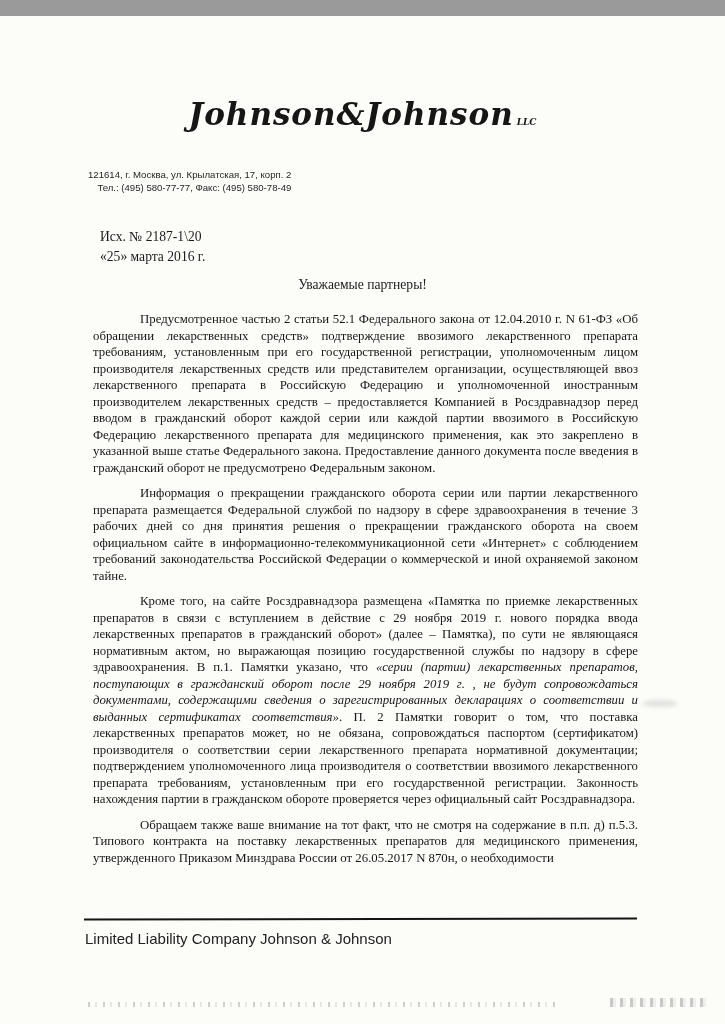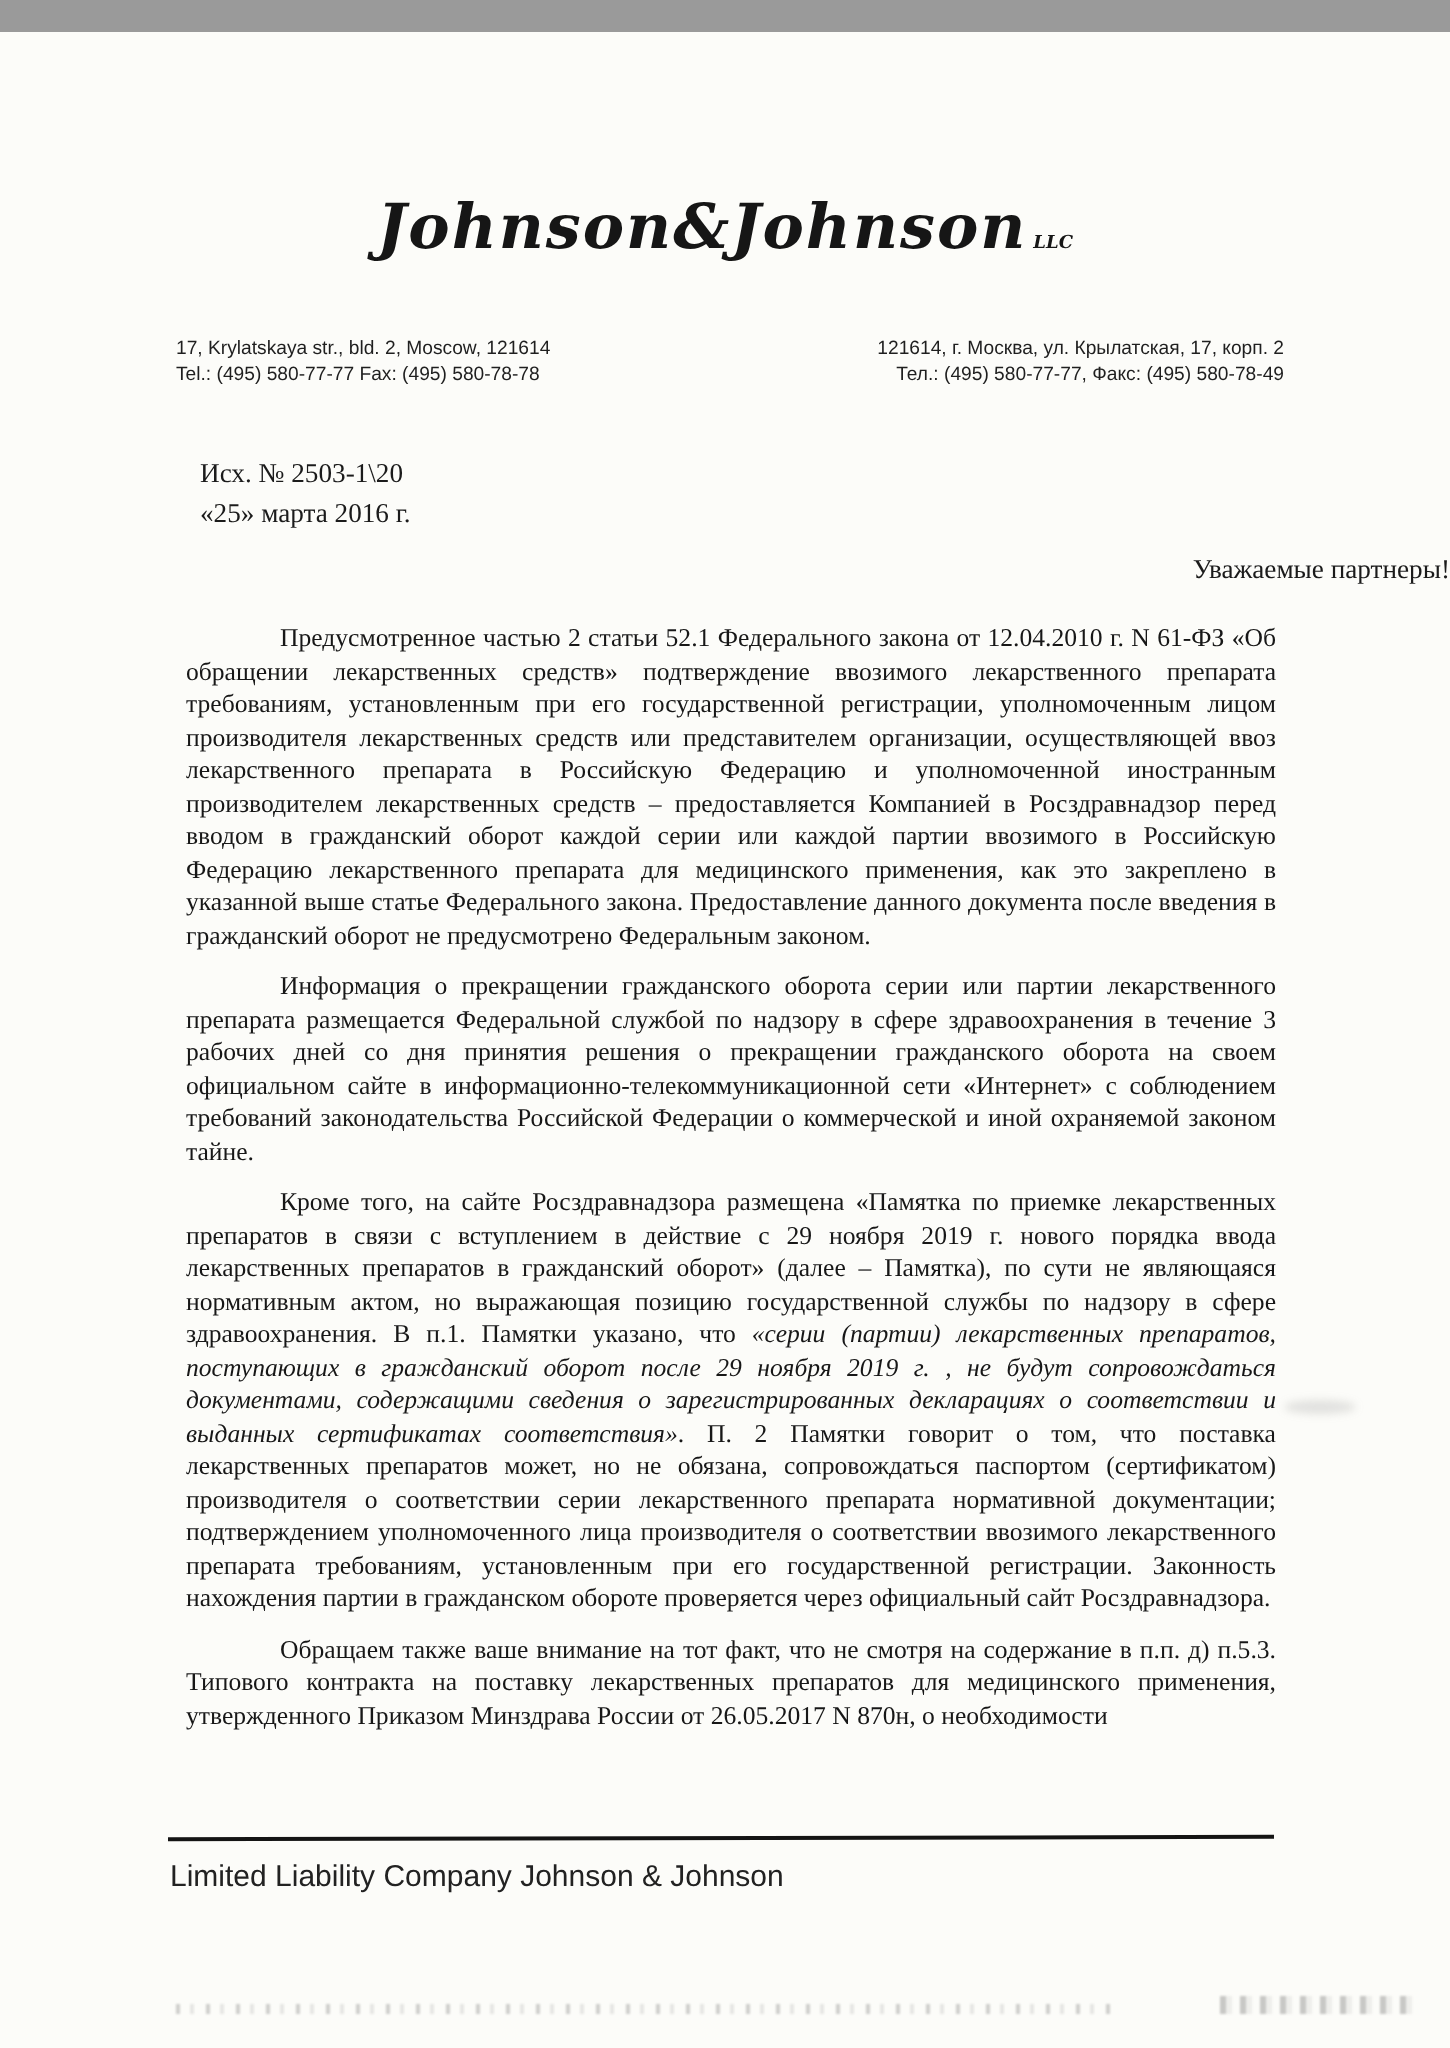--- a/index.html
+++ b/index.html
@@ -19,21 +19,21 @@
   
   .addresses{
     position:absolute;top:153px;left:88px;right:83px;
     display:flex;justify-content:space-between;
     font-family:"Liberation Sans",sans-serif;font-size:9.6px;line-height:12.6px;color:#1f1f1f;
   }
   .addr-right{text-align:right;}
   
   .ref{position:absolute;top:211px;left:100px;font-size:13.6px;line-height:20px;}
   
-  .salutation{position:absolute;top:261px;left:0;width:100%;text-align:right;font-size:13.6px;}
+  .salutation{position:absolute;top:261px;left:0;width:100%;text-align:center;font-size:13.6px;}
   
   .body{
     position:absolute;top:295px;left:93px;width:545px;
     font-size:12.8px;line-height:16.5px;text-align:justify;color:#171717;
   }
   .body p{margin:0 0 9px 0;text-indent:47px;}
   .body em{font-style:italic;}
   
   .rule{position:absolute;top:902px;left:84px;width:553px;height:2px;background:#141414;transform:rotate(-0.12deg);}
   .footer{
@@ -58,32 +58,28 @@
 </head>
 <body>
 
 <div class="sheet">
 
   <div class="logo">
     <span>Johnson&amp;Johnson</span><span class="llc">LLC</span>
   </div>
 
   <div class="addresses">
-    <div class="addr-left">
-      <div>17, Krylatskaya str., bld. 2, Moscow, 121614</div>
-      <div>Tel.: (495) 580-77-77  Fax: (495) 580-78-78</div>
-    </div>
     <div class="addr-right">
       <div>121614, г. Москва, ул. Крылатская, 17, корп. 2</div>
       <div>Тел.: (495) 580-77-77, Факс: (495) 580-78-49</div>
     </div>
   </div>
 
   <div class="ref">
-    <div>Исх. № 2503-1\20</div>
+    <div>Исх. № 2187-1\20</div>
     <div>«25» марта 2016 г.</div>
   </div>
 
   <div class="salutation">Уважаемые партнеры!</div>
 
   <div class="body">
     <p>Предусмотренное частью 2 статьи 52.1 Федерального закона от 12.04.2010 г. N 61-ФЗ «Об обращении лекарственных средств» подтверждение ввозимого лекарственного препарата требованиям, установленным при его государственной регистрации, уполномоченным лицом производителя лекарственных средств или представителем организации, осуществляющей ввоз лекарственного препарата в Российскую Федерацию и уполномоченной иностранным производителем лекарственных средств – предоставляется Компанией в Росздравнадзор перед вводом в гражданский оборот каждой серии или каждой партии ввозимого в Российскую Федерацию лекарственного препарата для медицинского применения, как это закреплено в указанной выше статье Федерального закона. Предоставление данного документа после введения в гражданский оборот не предусмотрено Федеральным законом.</p>
     <p>Информация о прекращении гражданского оборота серии или партии лекарственного препарата размещается Федеральной службой по надзору в сфере здравоохранения в течение 3 рабочих дней со дня принятия решения о прекращении гражданского оборота на своем официальном сайте в информационно-телекоммуникационной сети «Интернет» с соблюдением требований законодательства Российской Федерации о коммерческой и иной охраняемой законом тайне.</p>
     <p><span>Кроме того, на сайте Росздравнадзора размещена «Памятка по приемке лекарственных препаратов в связи с вступлением в действие с 29 ноября 2019 г. нового порядка ввода лекарственных препаратов в гражданский оборот» (далее – Памятка), по сути не являющаяся нормативным актом, но выражающая позицию государственной службы по надзору в сфере здравоохранения. В п.1. Памятки указано, что </span><em>«серии (партии) лекарственных препаратов, поступающих в гражданский оборот после 29 ноября 2019 г. , не будут сопровождаться документами, содержащими сведения о зарегистрированных декларациях о соответствии и выданных сертификатах соответствия»</em><span>. П. 2 Памятки говорит о том, что поставка лекарственных препаратов может, но не обязана, сопровождаться паспортом (сертификатом) производителя о соответствии серии лекарственного препарата нормативной документации; подтверждением уполномоченного лица производителя о соответствии ввозимого лекарственного препарата требованиям, установленным при его государственной регистрации. Законность нахождения партии в гражданском обороте проверяется через официальный сайт Росздравнадзора.</span></p>
     <p>Обращаем также ваше внимание на тот факт, что не смотря на содержание в п.п. д) п.5.3. Типового контракта на поставку лекарственных препаратов для медицинского применения, утвержденного  Приказом Минздрава России от 26.05.2017 N 870н, о необходимости</p>

